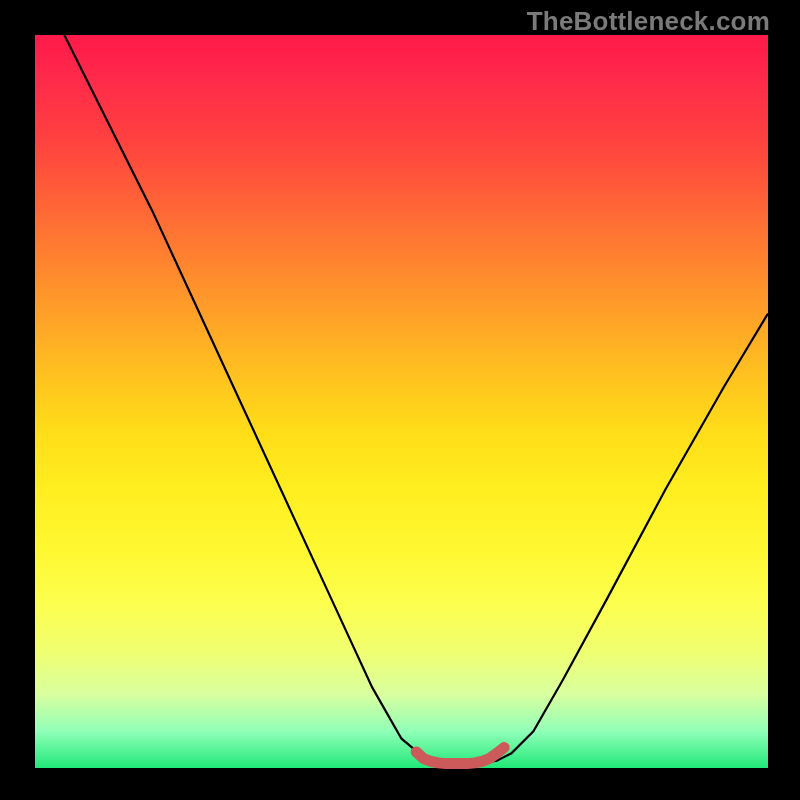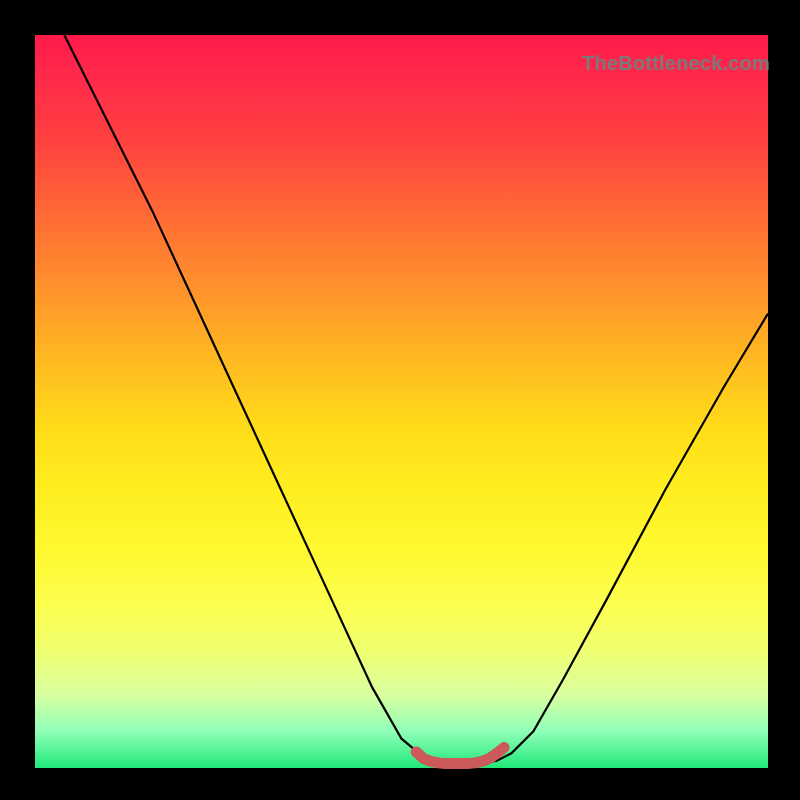--- a/index.html
+++ b/index.html
@@ -32,25 +32,24 @@
       #d8ffa0 90%,
       #90ffb8 95%,
       #20e878 100%
     );
   }
   .watermark {
     position: absolute;
     top: 6px;
     right: 30px;
     font-family: Arial, Helvetica, sans-serif;
-    font-size: 20px;
+    font-size: 26px;
     font-weight: 600;
     color: #7a7a7a;
     letter-spacing: 0.2px;
-    margin-top: 46px;
   }
   .curve-svg {
     position: absolute;
     left: 35px;
     top: 35px;
     width: 733px;
     height: 733px;
     overflow: visible;
   }
 </style>

